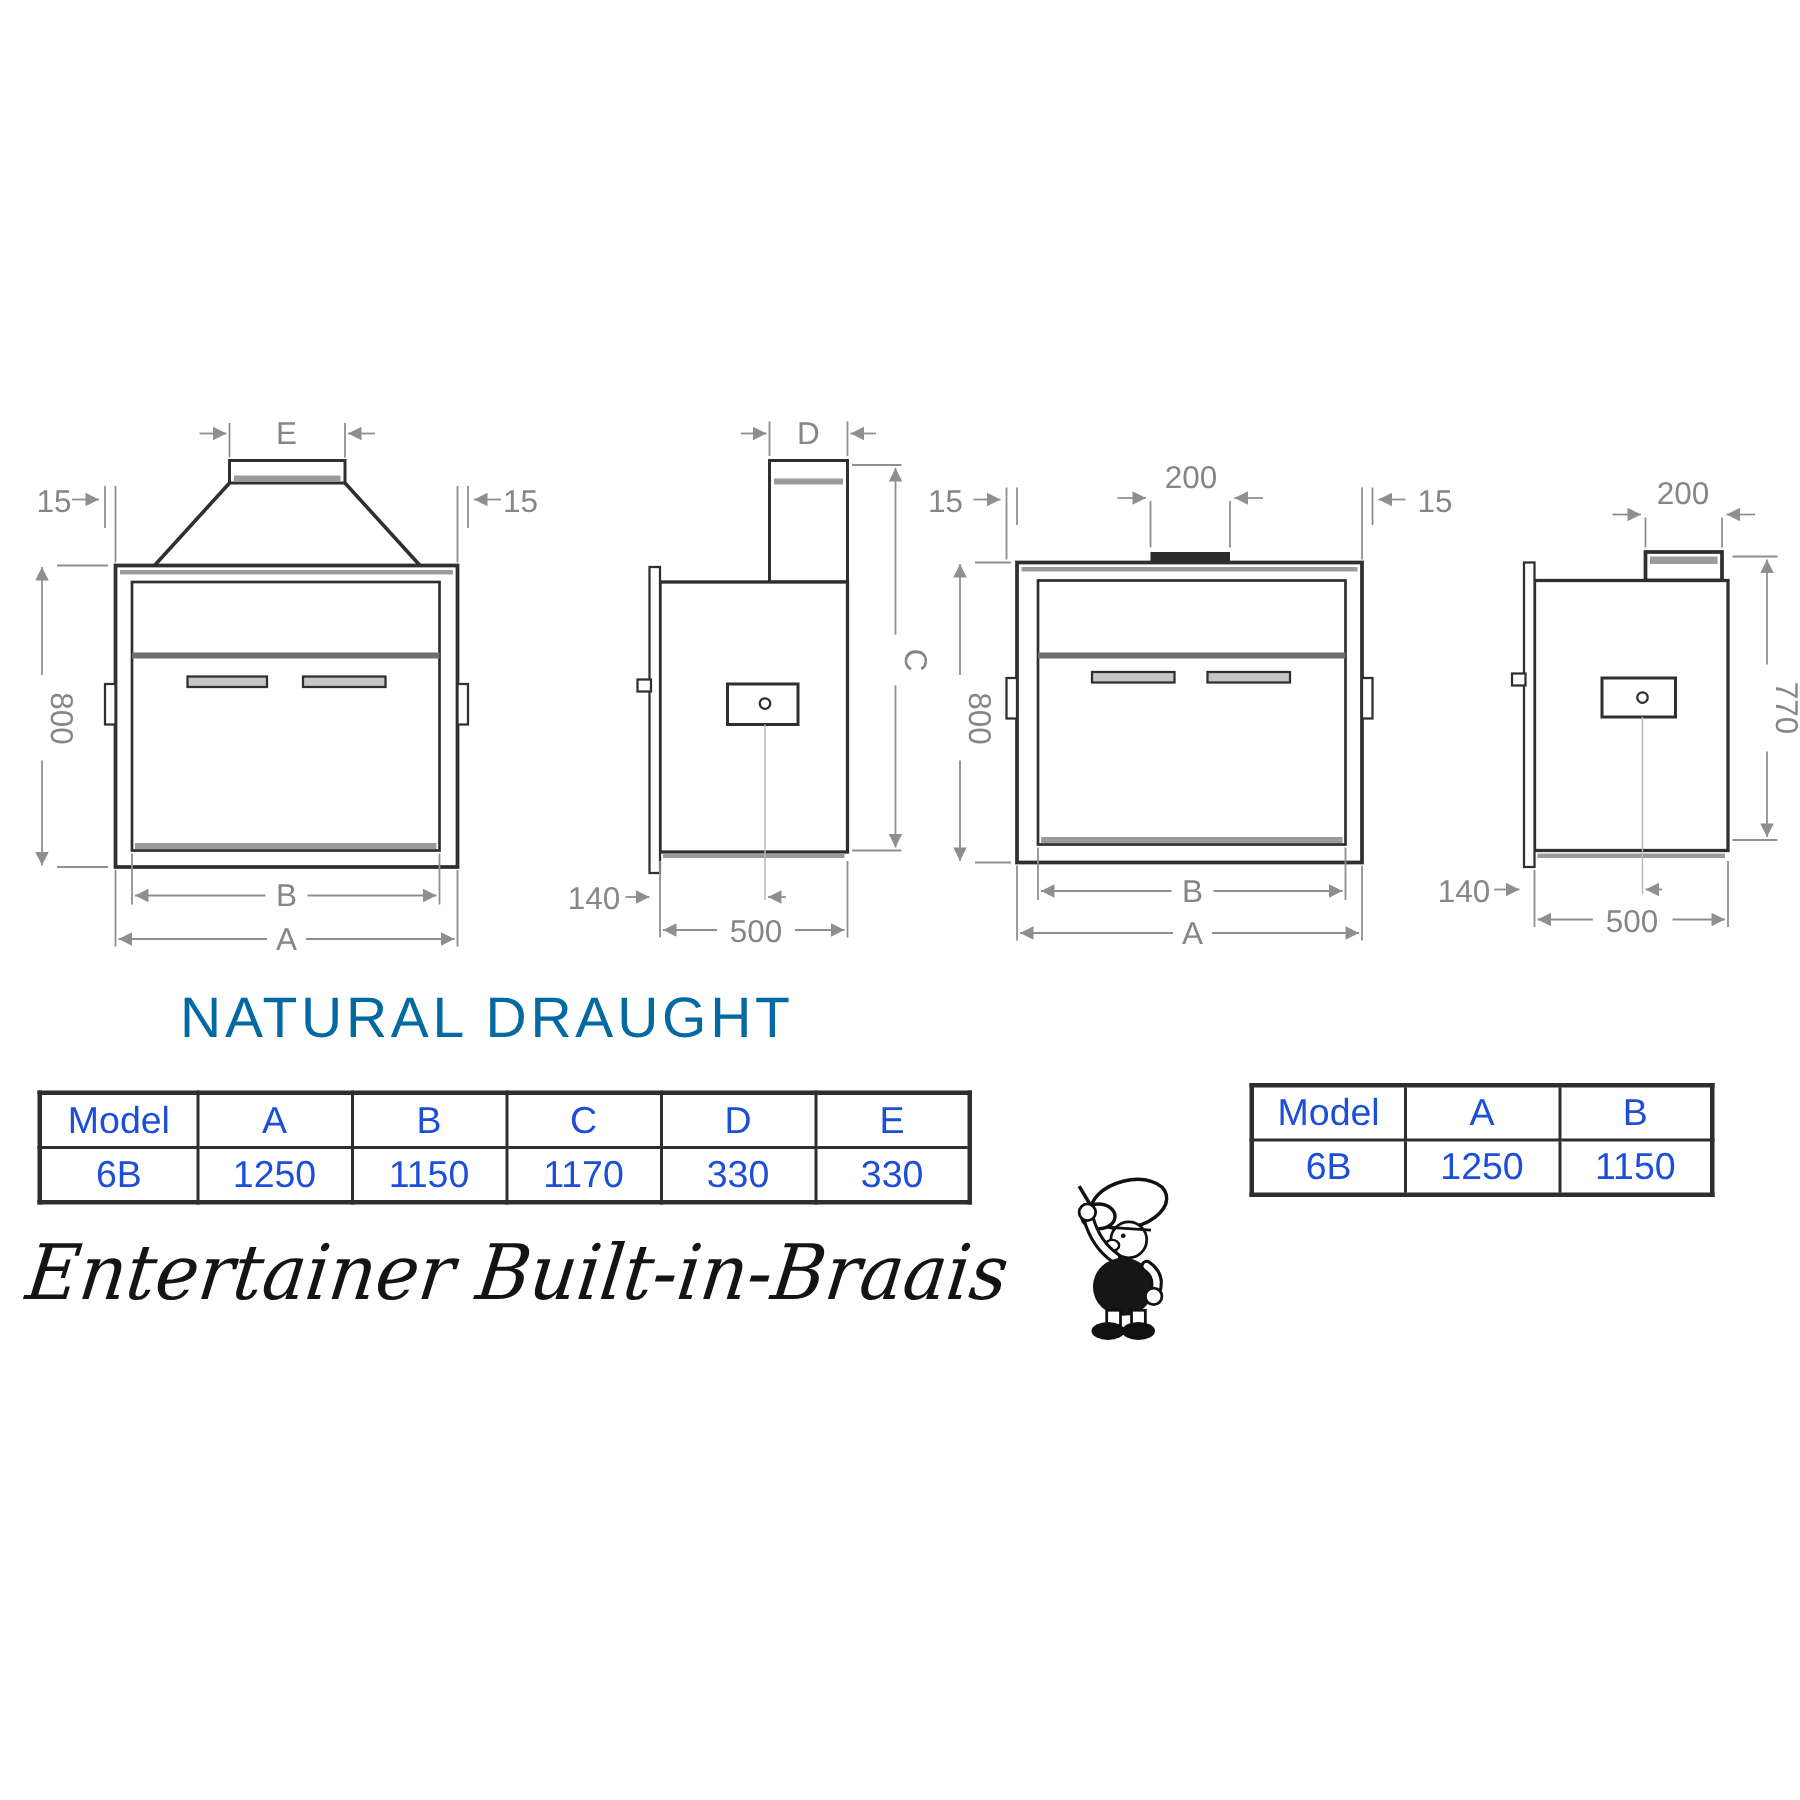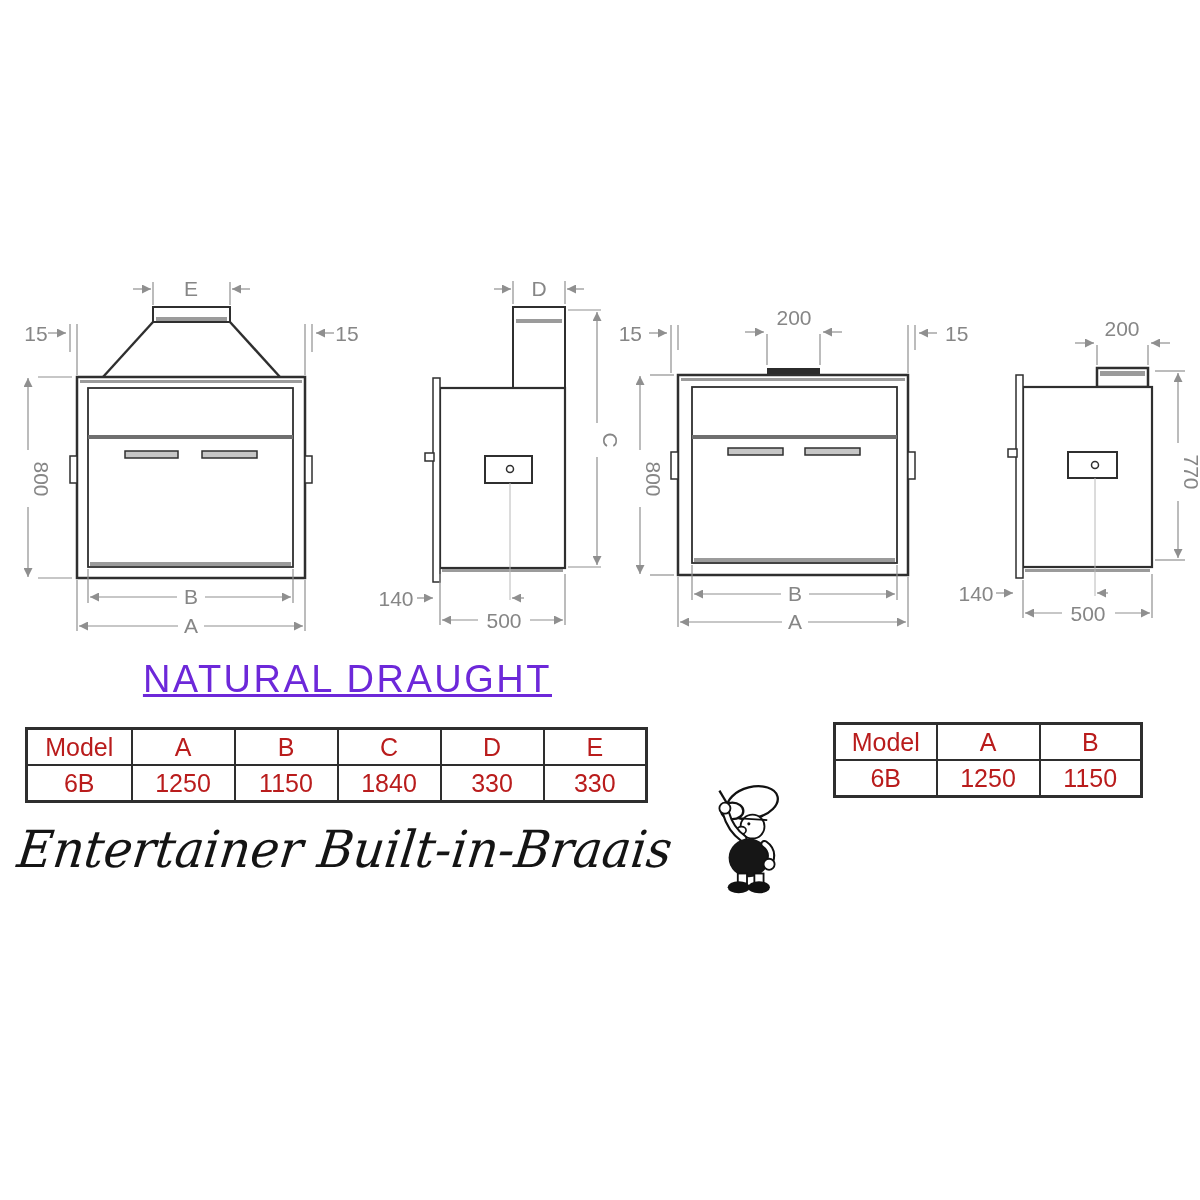--- a/index.html
+++ b/index.html
@@ -4,24 +4,24 @@
 <style>
   html,body{margin:0;padding:0;background:#ffffff;}
   #sheet{position:relative;width:1200px;height:1200px;background:#ffffff;overflow:hidden;
          font-family:"Liberation Sans",sans-serif;}
   svg text{font-family:"Liberation Sans",sans-serif;font-size:21px;fill:#868686;}
   .dim{stroke:#8f8f8f;stroke-width:1.2;fill:none;}
   .outline{stroke:#2f2f2f;fill:#ffffff;}
   .band{fill:#9b9b9b;stroke:none;}
   .slot{fill:#c6c6c6;stroke:#2f2f2f;stroke-width:1.5;}
   .cl{stroke:#b8b8b8;stroke-width:1;}
-  .title{position:absolute;font-size:38px;letter-spacing:2.5px;color:#6d28d9;text-align:right;white-space:nowrap;text-decoration:underline;}
+  .title{position:absolute;font-size:38px;letter-spacing:2.5px;color:#0369a1;text-align:left;white-space:nowrap;}
   table.spec{position:absolute;border-collapse:collapse;table-layout:fixed;background:#fff;}
   table.spec td{border:2px solid #2e2e2e;text-align:center;vertical-align:middle;
-                font-size:25px;color:#b91c1c;padding:0;height:34px;}
+                font-size:25px;color:#1d4ed8;padding:0;height:34px;}
   table.spec{border:3px solid #2e2e2e;}
   #slogan{position:absolute;left:18px;top:820px;width:640px;font-family:"DejaVu Serif","Liberation Serif",serif;
           font-style:italic;font-size:51px;color:#141414;transform:skewX(-7deg) scaleX(.95);
           transform-origin:left center;white-space:nowrap;}
 </style>
 </head>
 <body>
 
 <div id="sheet">
 
@@ -222,21 +222,21 @@
         <td>A</td>
         <td>B</td>
         <td>C</td>
         <td>D</td>
         <td>E</td>
       </tr>
       <tr>
         <td>6B</td>
         <td>1250</td>
         <td>1150</td>
-        <td>1840</td>
+        <td>1170</td>
         <td>330</td>
         <td>330</td>
       </tr>
     </tbody>
   </table>
 
   <table class="spec" style="left:833px;top:722px;width:307px">
     <colgroup>
         <col style="width:102px">
         <col style="width:103px">

